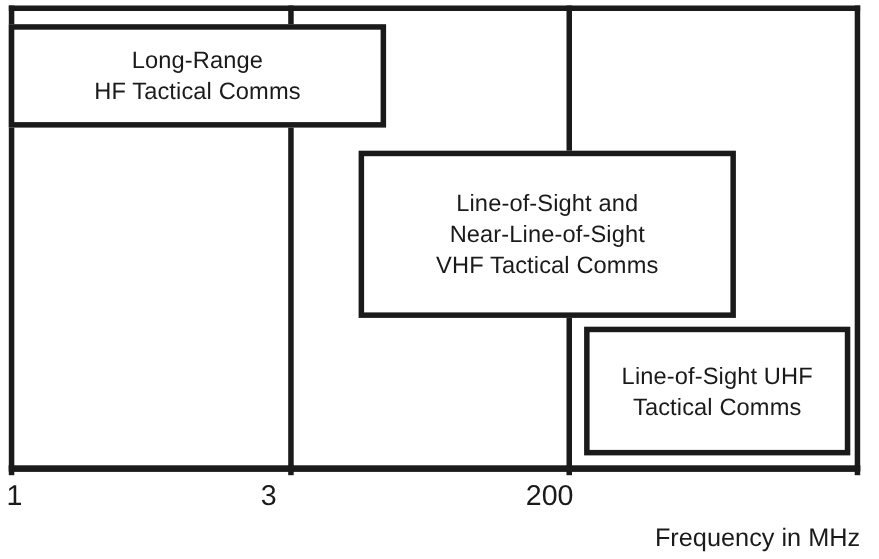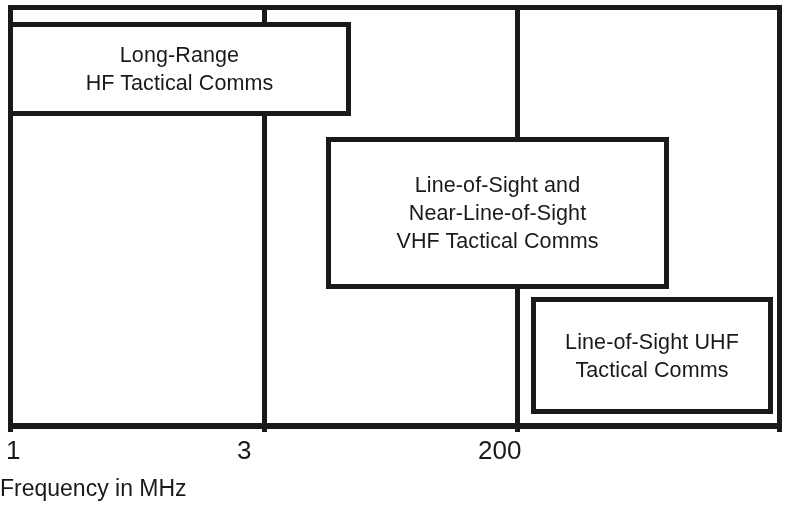--- a/index.html
+++ b/index.html
@@ -90,21 +90,21 @@
   #tick-label-10   { left: 237px; }
   #tick-label-100  { left: 478px; }
   #tick-label-1000 { left: 717px; }
 
   
   #axis-title {
     position: absolute;
     top: 474px;
     left: 0;
     width: 782px;
-    text-align: left;
+    text-align: right;
     font-size: 23px;
     line-height: 28px;
     color: #1a1a1a;
   }
 </style>
 </head>
 <body>
 
 <div id="chart-root">
 

